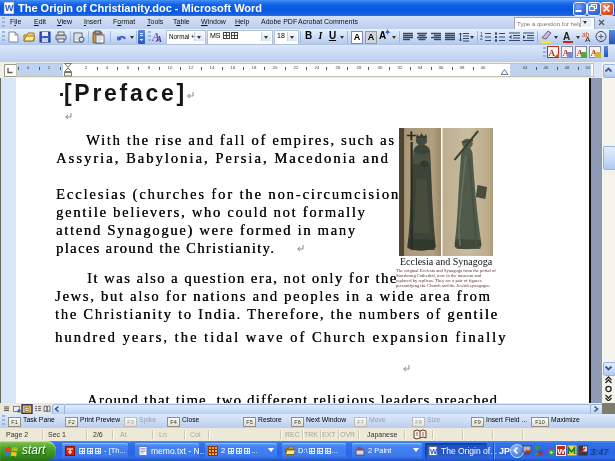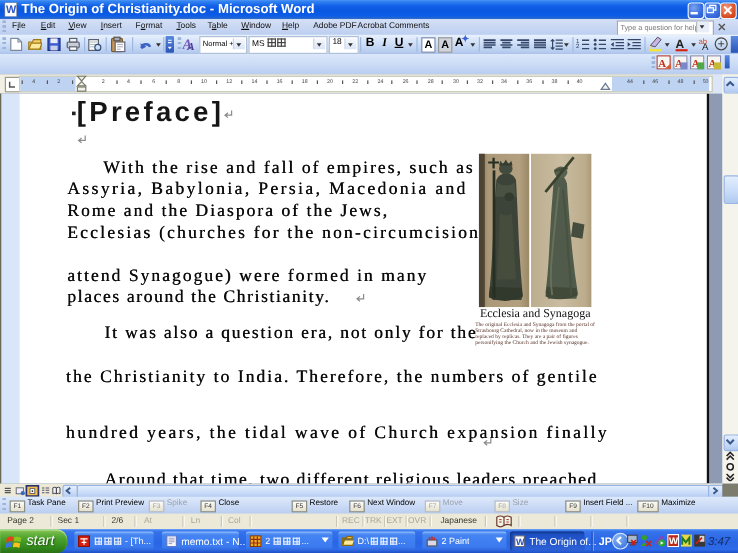--- a/index.html
+++ b/index.html
@@ -351,30 +351,31 @@
   <div class="abs" style="left:60px;top:15px;width:3px;height:3px;background:#222;"></div>
   <div class="abs" style="left:64px;top:2px;font-size:23px;font-weight:bold;color:#151515;letter-spacing:2.7px;">[Preface]</div>
   <svg class="abs pmark" style="left:186px;top:13px" width="9" height="9">
         <path d="M7 1v4H2M4 3L1.5 5L4 7" stroke="#8a8a8a" fill="none"></path>
       </svg>
   <svg class="abs pmark" style="left:64px;top:34px" width="9" height="9">
         <path d="M7 1v4H2M4 3L1.5 5L4 7" stroke="#8a8a8a" fill="none"></path>
       </svg>
   <div class="serif line abs" style="left:86px;top:53.5px">With the rise and fall of empires, such as</div>
   <div class="serif line abs" style="left:56px;top:71.5px;letter-spacing:2.0px">Assyria, Babylonia, Persia, Macedonia and</div>
-  <div class="serif line abs" style="left:56px;top:89.5px">Rome and the Diaspora of the Jews,</div>
   <div class="serif line abs" style="left:56px;top:107.5px;letter-spacing:1.85px">Ecclesias (churches for the non-circumcision</div>
+  <div class="serif line abs" style="left:56px;top:125.5px">gentile believers, who could not formally</div>
   <div class="serif line abs" style="left:56px;top:143.5px">attend Synagogue) were formed in many</div>
   <div class="serif line abs" style="left:56px;top:161.5px;letter-spacing:1.35px">places around the Christianity.</div>
   <svg class="abs pmark" style="left:296px;top:166px" width="9" height="9">
         <path d="M7 1v4H2M4 3L1.5 5L4 7" stroke="#8a8a8a" fill="none"></path>
       </svg>
   <div class="serif line abs" style="left:87px;top:191.5px;letter-spacing:1.5px">It was also a question era, not only for the</div>
+  <div class="serif line abs" style="left:55px;top:209.5px">Jews, but also for nations and peoples in a wide area from</div>
   <div class="serif line abs" style="left:55px;top:227.5px">the Christianity to India. Therefore, the numbers of gentile</div>
-  <div class="serif line abs" style="left:55px;top:275px;letter-spacing:2.0px">hundred years, the tidal wave of Church expansion finally</div>
+  <div class="serif line abs" style="left:55px;top:251px;letter-spacing:2.0px">hundred years, the tidal wave of Church expansion finally</div>
   <svg class="abs pmark" style="left:402px;top:286px" width="9" height="9">
         <path d="M7 1v4H2M4 3L1.5 5L4 7" stroke="#8a8a8a" fill="none"></path>
       </svg>
   <div class="serif line abs" style="left:87px;top:313.5px;letter-spacing:1.25px">Around that time, two different religious leaders preached</div>
   <svg class="abs" style="left:399px;top:50px" width="94" height="128">
     <defs>
       <linearGradient id="lbg" x1="0" y1="0" x2="1" y2="0">
         <stop offset="0" stop-color="#826f55"></stop>
             <stop offset="0.18" stop-color="#ab9878"></stop>
             <stop offset="0.8" stop-color="#b2a080"></stop>

